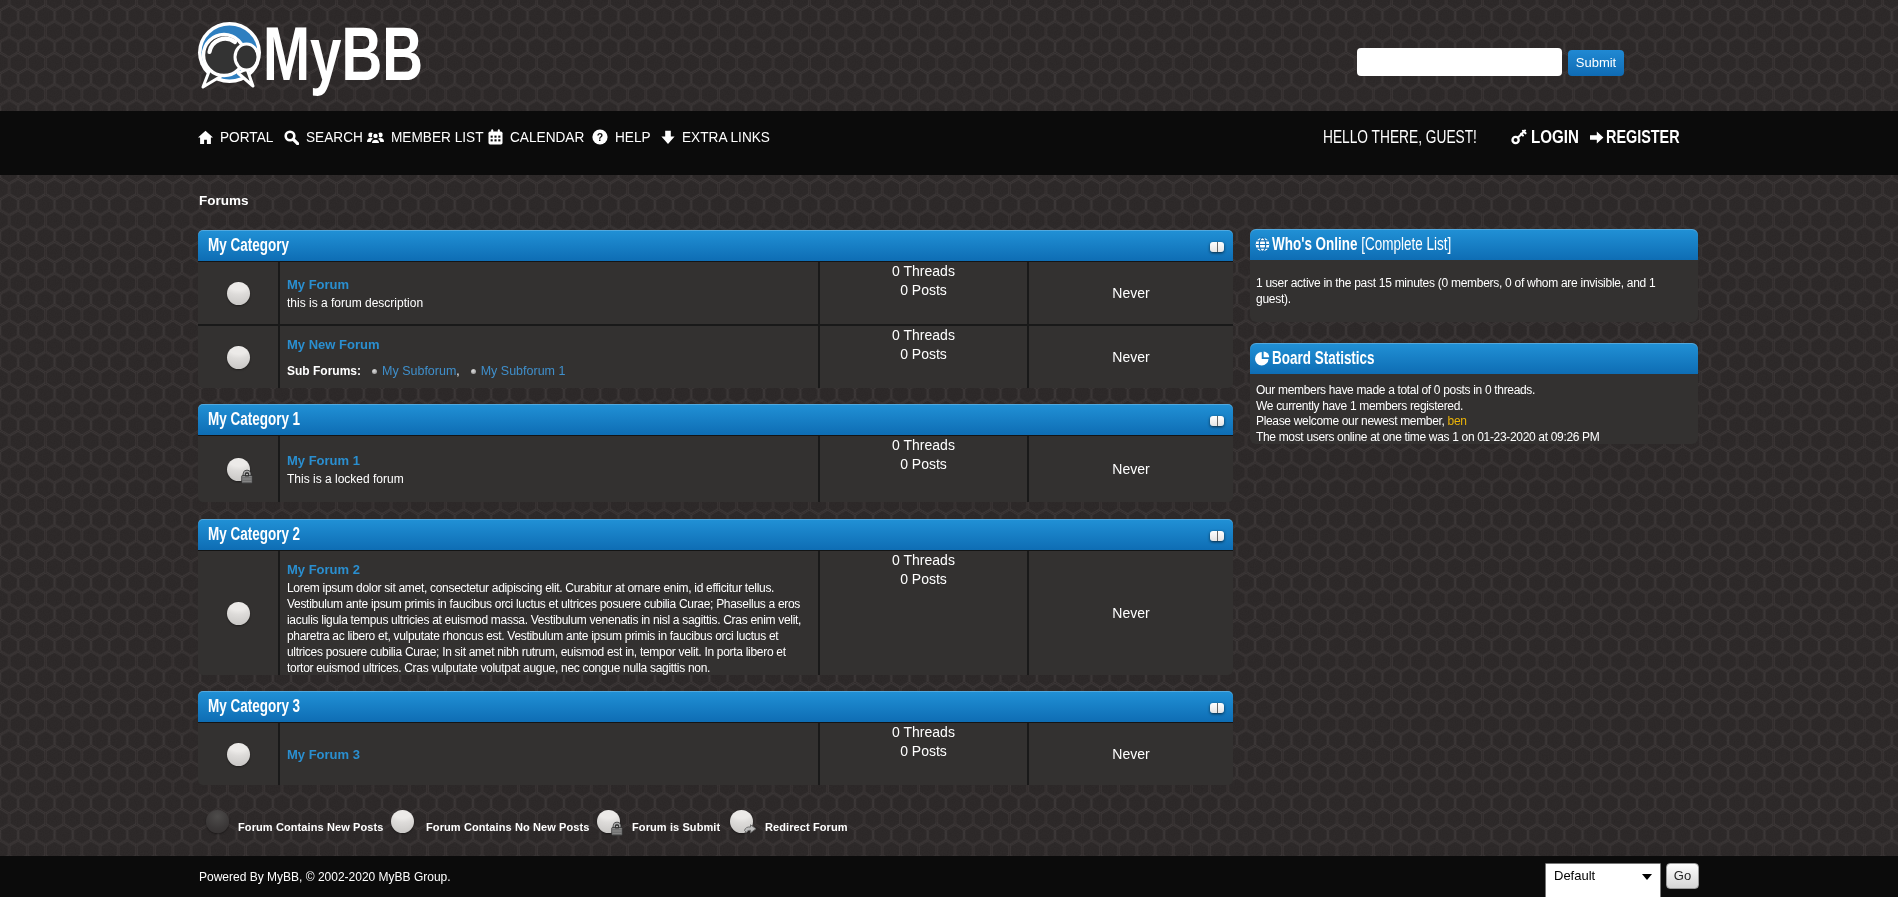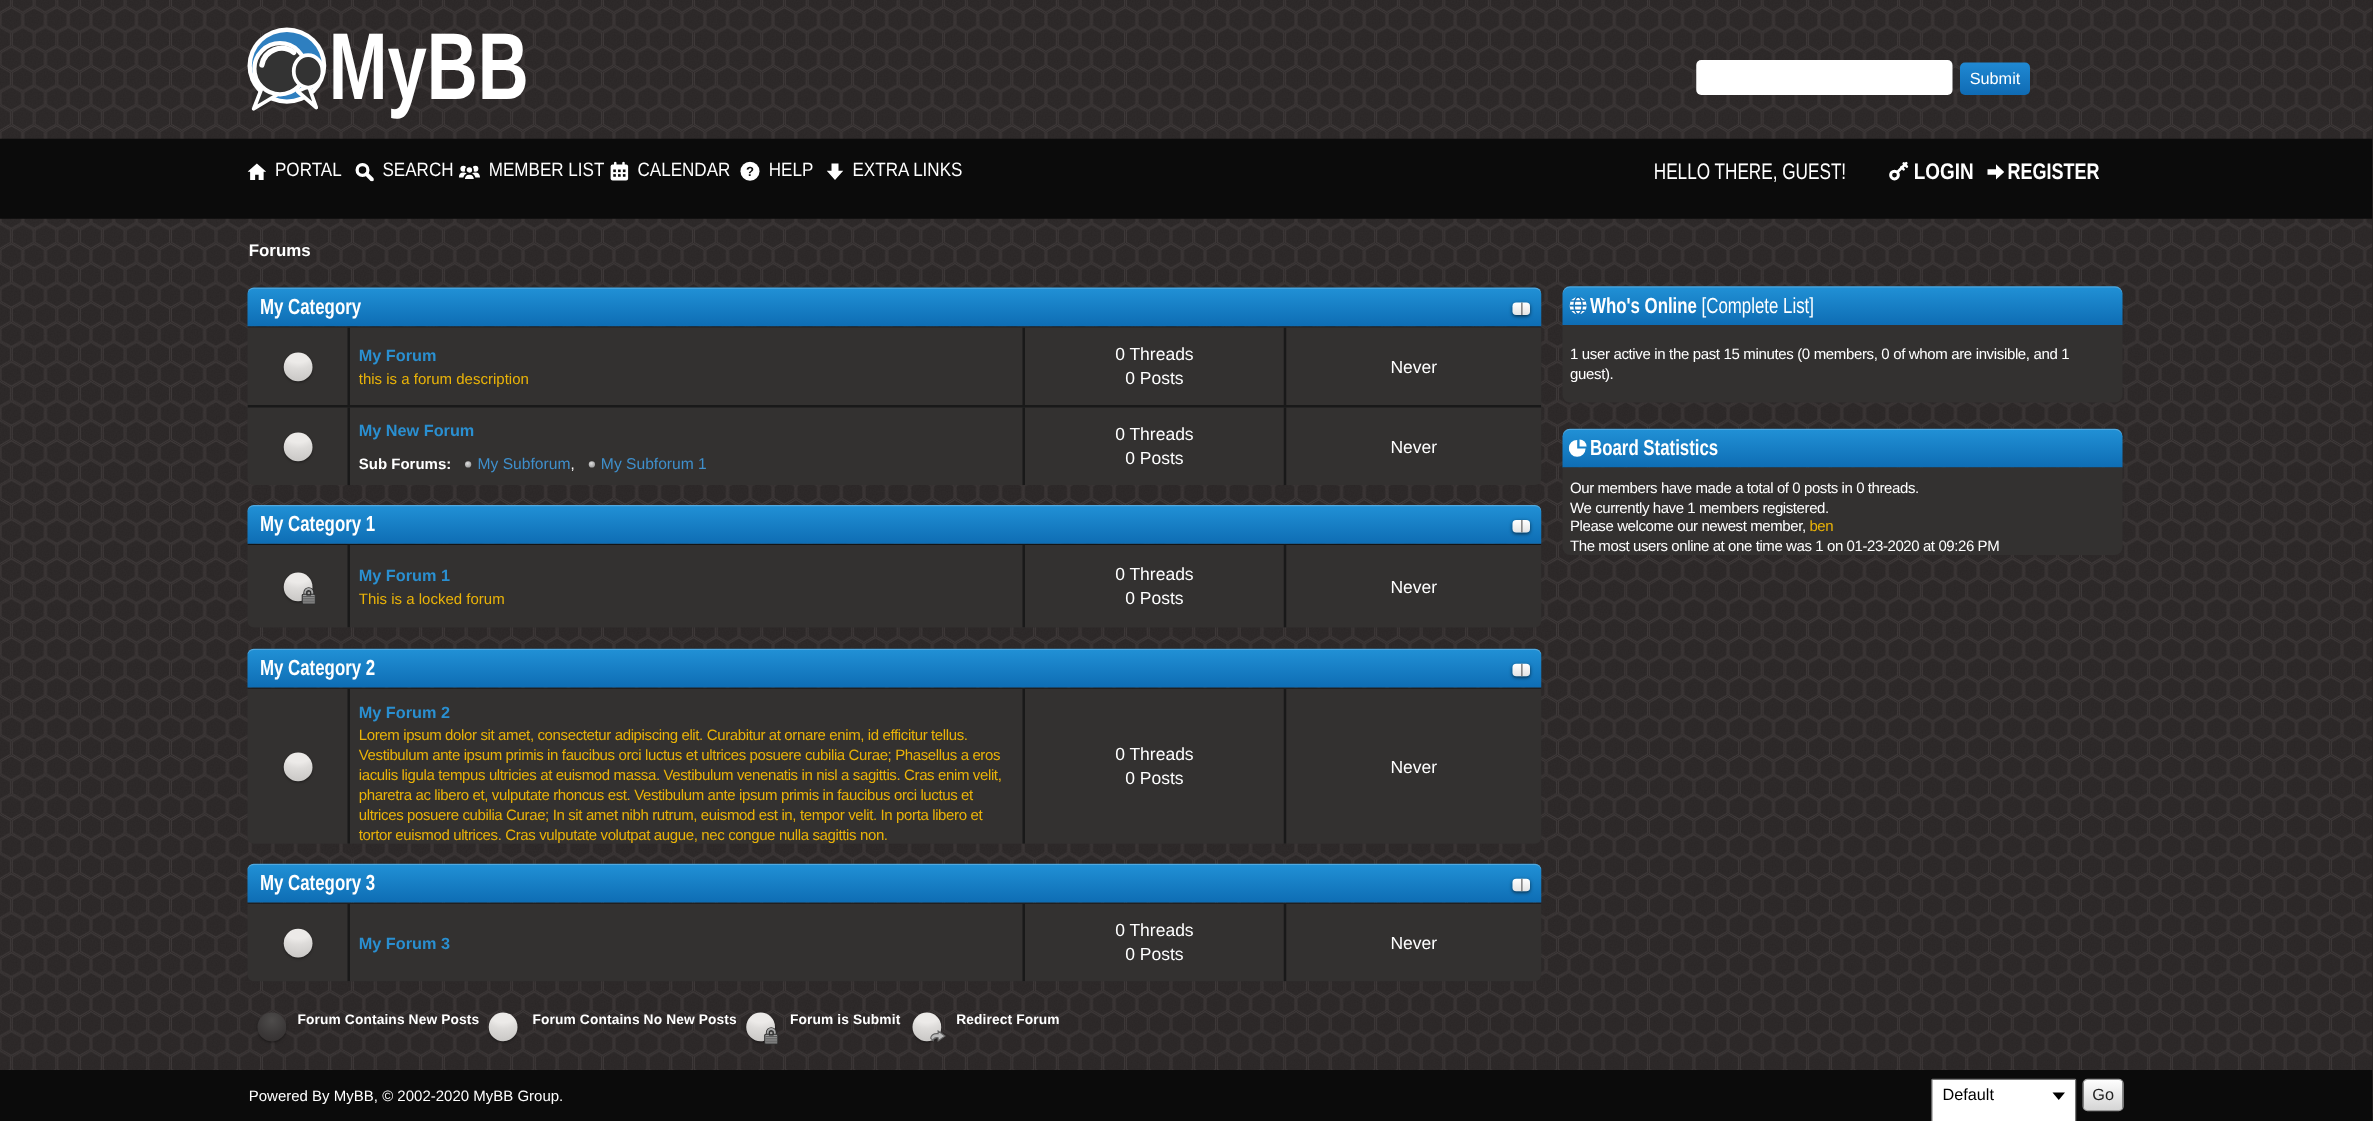--- a/index.html
+++ b/index.html
@@ -17,45 +17,45 @@
 #main{position:absolute;left:198px;top:230px;width:1035px}
 .cat{margin-bottom:16px}
 .cath{height:31px;background:linear-gradient(#2191d6,#0e6db4);border-radius:5px 5px 0 0;position:relative;color:#fff;font-size:13px;font-weight:bold;line-height:31px;padding-left:10px;box-sizing:border-box;box-shadow:inset 0 1px 0 rgba(255,255,255,.22)}
 .tgl{position:absolute;right:9px;top:12px;width:14px;height:10px;background:linear-gradient(#fff,#e4e4e4);border-radius:3px;box-shadow:0 1px 3px rgba(0,0,0,.65)}
 .tgl:after{content:"";position:absolute;left:7px;top:0;width:1px;height:10px;background:#666}
 .rows{background:#333130;border-radius:0 0 5px 5px;overflow:hidden;border-top:1px solid #141414}
 .row{display:flex;border-top:2px solid #191919}
 .row:first-child{border-top:0}
 .ci{width:80px;display:flex;align-items:center;justify-content:center;box-sizing:border-box}
 .cm{flex:1;padding:0 12px 0 7px;display:flex;flex-direction:column;justify-content:center;box-sizing:border-box;min-width:0}
-.cs{width:209px;display:flex;flex-direction:column;align-items:center;justify-content:center;color:#fff;font-size:14px;line-height:19px;box-sizing:border-box}
+.cs{width:209px;display:flex;flex-direction:column;align-items:center;justify-content:flex-start;color:#fff;font-size:14px;line-height:19px;box-sizing:border-box}
 .cl{width:206px;display:flex;align-items:center;justify-content:center;color:#fff;font-size:14px;box-sizing:border-box}
 .cm,.cs,.cl{border-left:2px solid #191919}
 .h62{height:62px}.h66{height:66px}.h124{height:124px}
 .h124 .cm{justify-content:flex-start;padding-top:10px}
 .ft{font-size:13px;font-weight:bold;color:#2a8fd0;line-height:17px;text-decoration:none}
-.fd{font-size:12px;color:#eab308;line-height:16px;margin-top:2px}
+.fd{font-size:12px;color:#ffffff;line-height:16px;margin-top:2px}
 .fd2{white-space:nowrap;letter-spacing:-0.3px}
 .sub{font-size:12px;color:#fff;margin-top:11px;font-weight:bold}
 .sub a{color:#3f8fcb;font-weight:normal;font-size:12.5px;text-decoration:none}
 .blt{display:inline-block;width:5px;height:5px;border-radius:50%;background:radial-gradient(circle at 40% 35%,#ddd,#888);margin:0 5px 1px 11px;vertical-align:middle}
 .sp{width:23px;height:23px;border-radius:50%;background:radial-gradient(circle at 50% -25%,#eceae8 45%,#dddbd9 60%,#cbc9c7 90%);box-shadow:0 1px 2px rgba(0,0,0,.4);position:relative}
 .spd{background:radial-gradient(circle at 50% 28%,#4e4c4b,#3b3838 60%,#332f2f)}
 .badge{position:absolute;right:-4px;bottom:-3px}
 #side{position:absolute;left:1250px;top:229px;width:448px}
 .panel{margin-bottom:21px}
 .ph{height:31px;background:linear-gradient(#2191d6,#0e6db4);border-radius:6px 6px 0 0;display:flex;align-items:center;padding-left:5px;color:#fff;font-size:13px;box-sizing:border-box;box-shadow:inset 0 1px 0 rgba(255,255,255,.22)}
 .ph svg{margin-right:2px}
 .ph b{margin-right:0}
 .pb{background:#333130;border-radius:0 0 6px 6px;color:#fff;box-sizing:border-box}
 #pb1{height:62px;padding:15px 6px 0;font-size:12px;letter-spacing:-0.28px;line-height:16px;white-space:nowrap}
 #pb2{height:70px;padding:9px 6px 0;font-size:12px;letter-spacing:-0.33px;line-height:15.5px;white-space:nowrap}
 #pb2 a{color:#eab308;font-weight:normal;text-decoration:none}
 #legend{position:absolute;left:199px;top:810px;width:1034px;height:24px}
-.li{position:absolute;top:0;display:flex;align-items:flex-start}
+.li{position:absolute;top:0;display:flex;align-items:flex-end}
 .li .sp{margin-right:12px}
 .li:first-child .sp{margin-right:9px}
 .li span{color:#fff;font-size:11px;font-weight:bold;letter-spacing:0.1px}
 #foot{position:absolute;left:0;top:856px;width:1898px;height:41px;background:#0b0b0b}
 #ftxt{position:absolute;left:199px;top:0;height:41px;display:flex;align-items:center;color:#fff;font-size:12px}
 #fsel{position:absolute;left:1545px;top:7px;width:116px;height:40px;background:#fff;border:1px solid #777;border-radius:1px;box-sizing:border-box;font-size:13px;color:#000;line-height:24px;padding-left:8px}
 #fsel:after{content:"";position:absolute;right:8px;top:10px;border-left:5px solid transparent;border-right:5px solid transparent;border-top:6px solid #000}
 #fgo{position:absolute;left:1666px;top:7px;width:33px;height:26px;background:linear-gradient(#fefefe,#d5d5d5);border:1px solid #999;border-radius:4px;box-sizing:border-box;font-size:13px;color:#222;text-align:center;line-height:24px}
 </style></head><body>
 <svg id="bgfix" width="1898" height="897">

